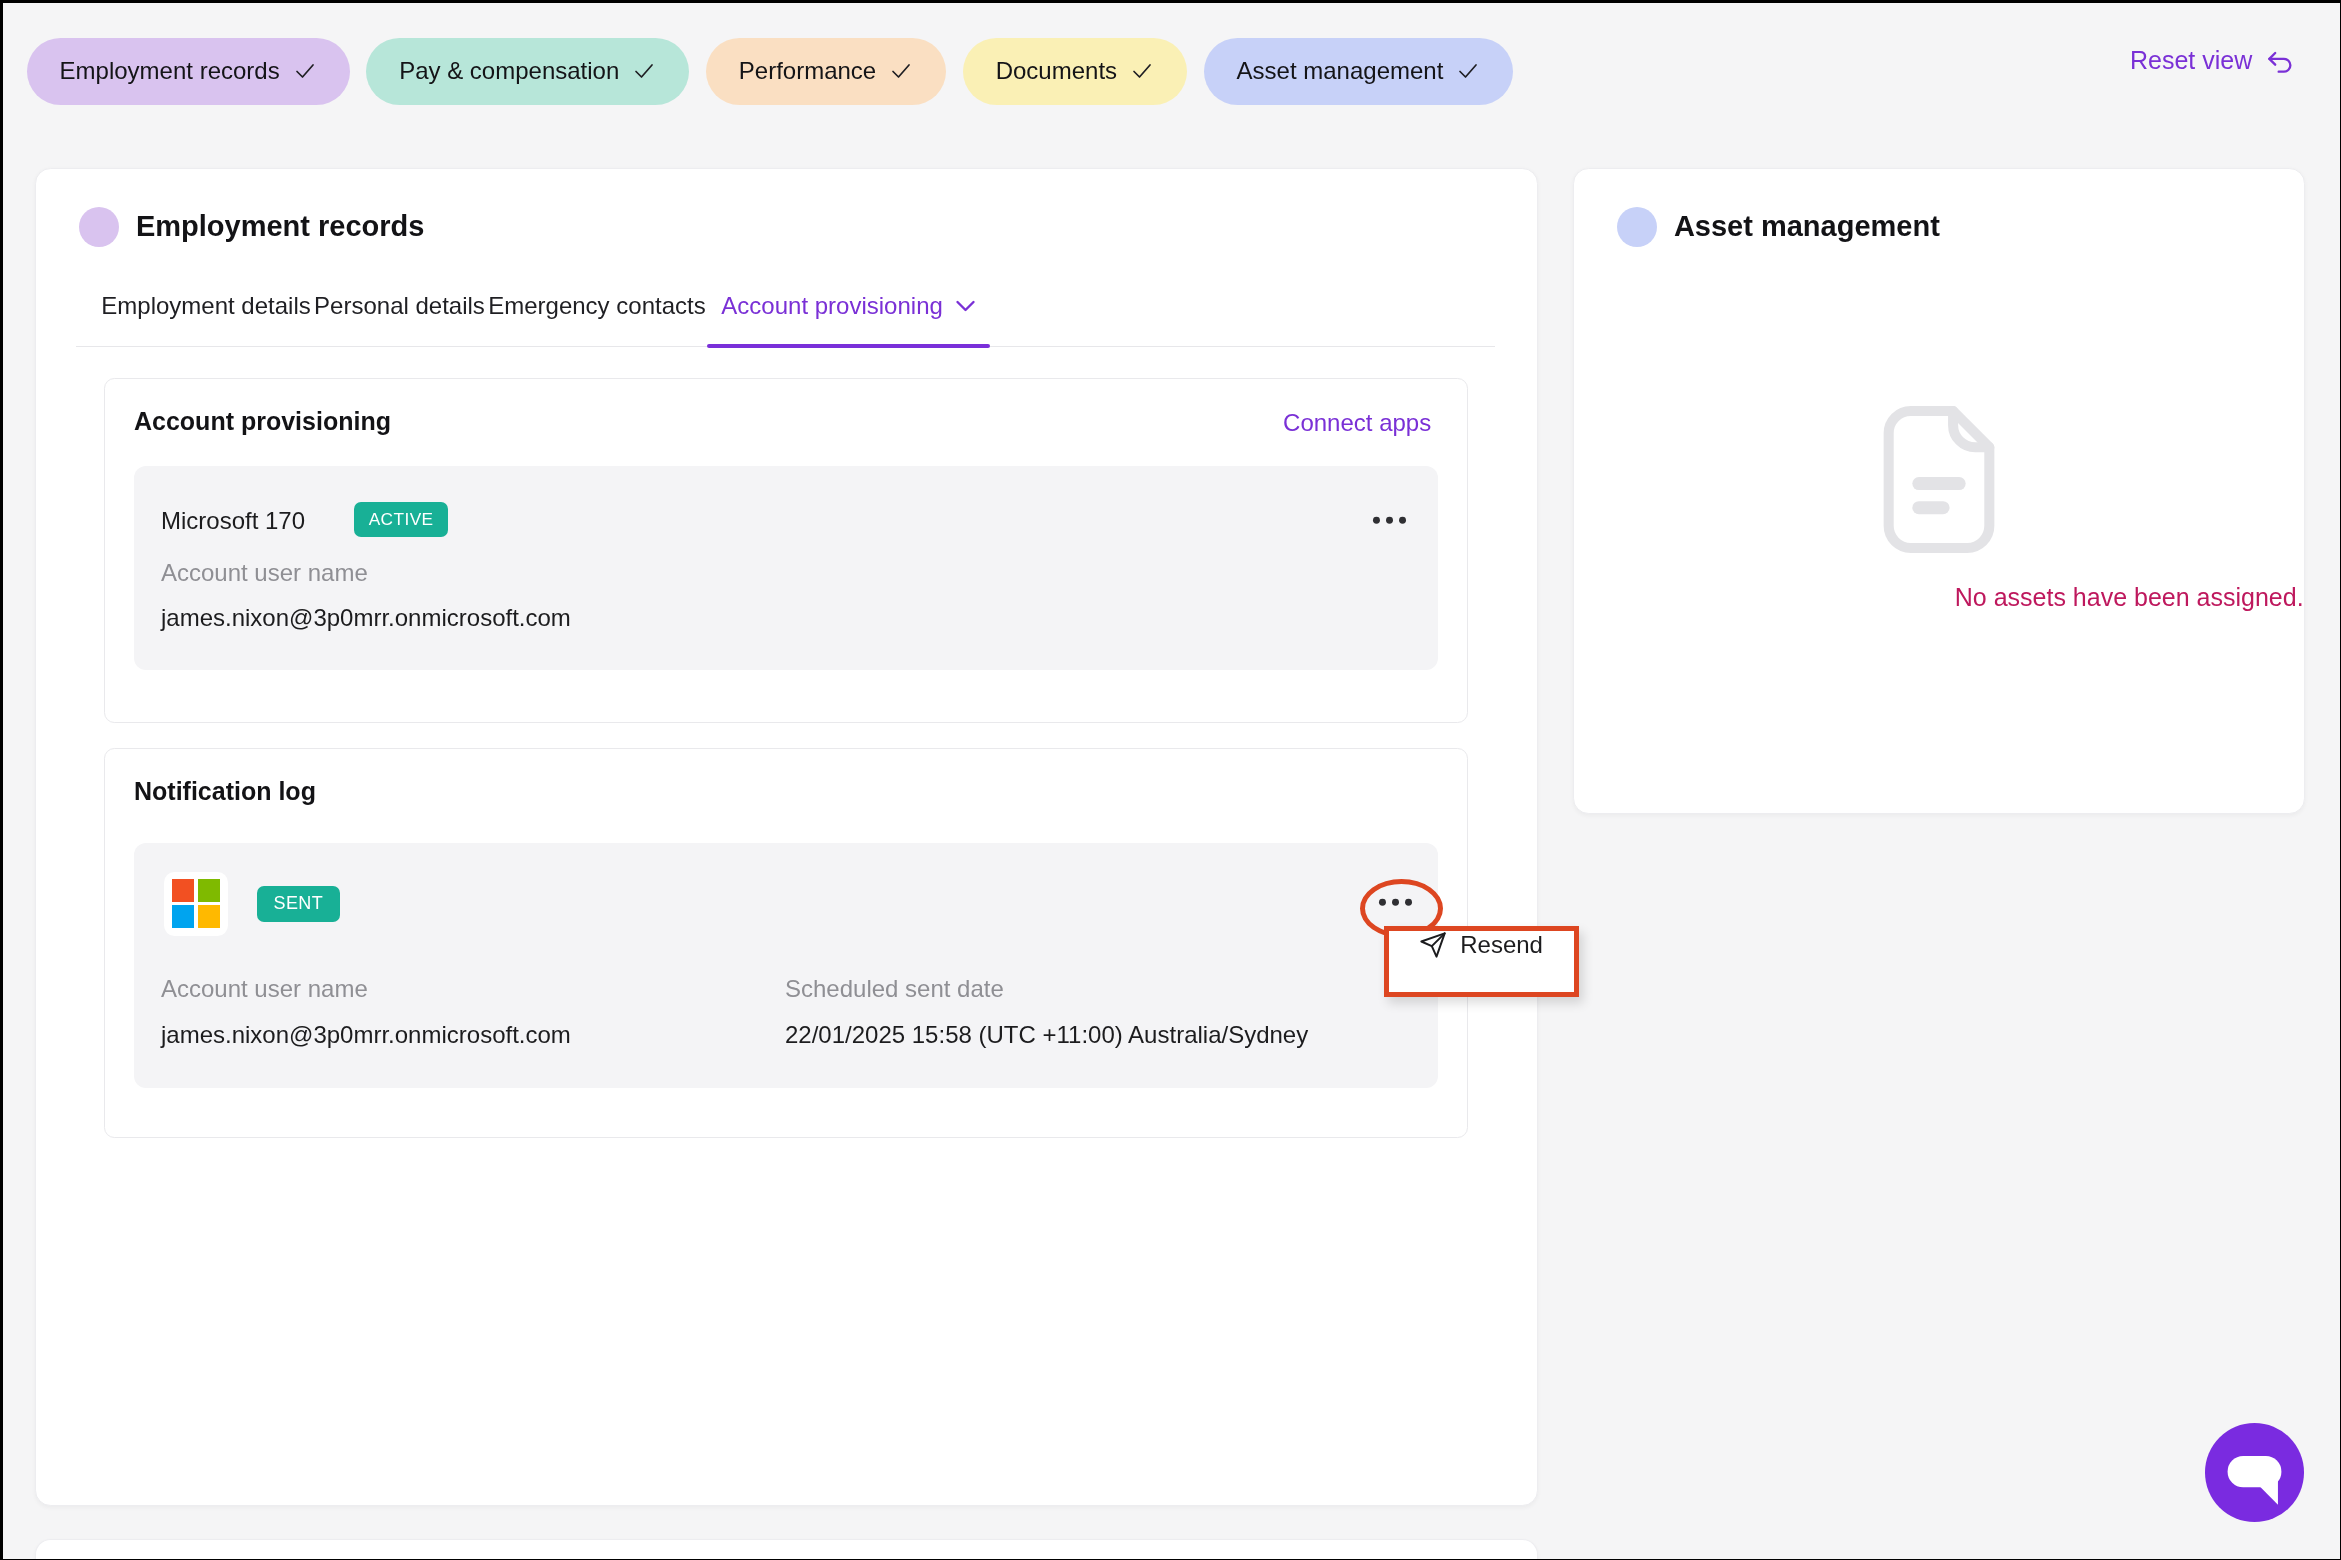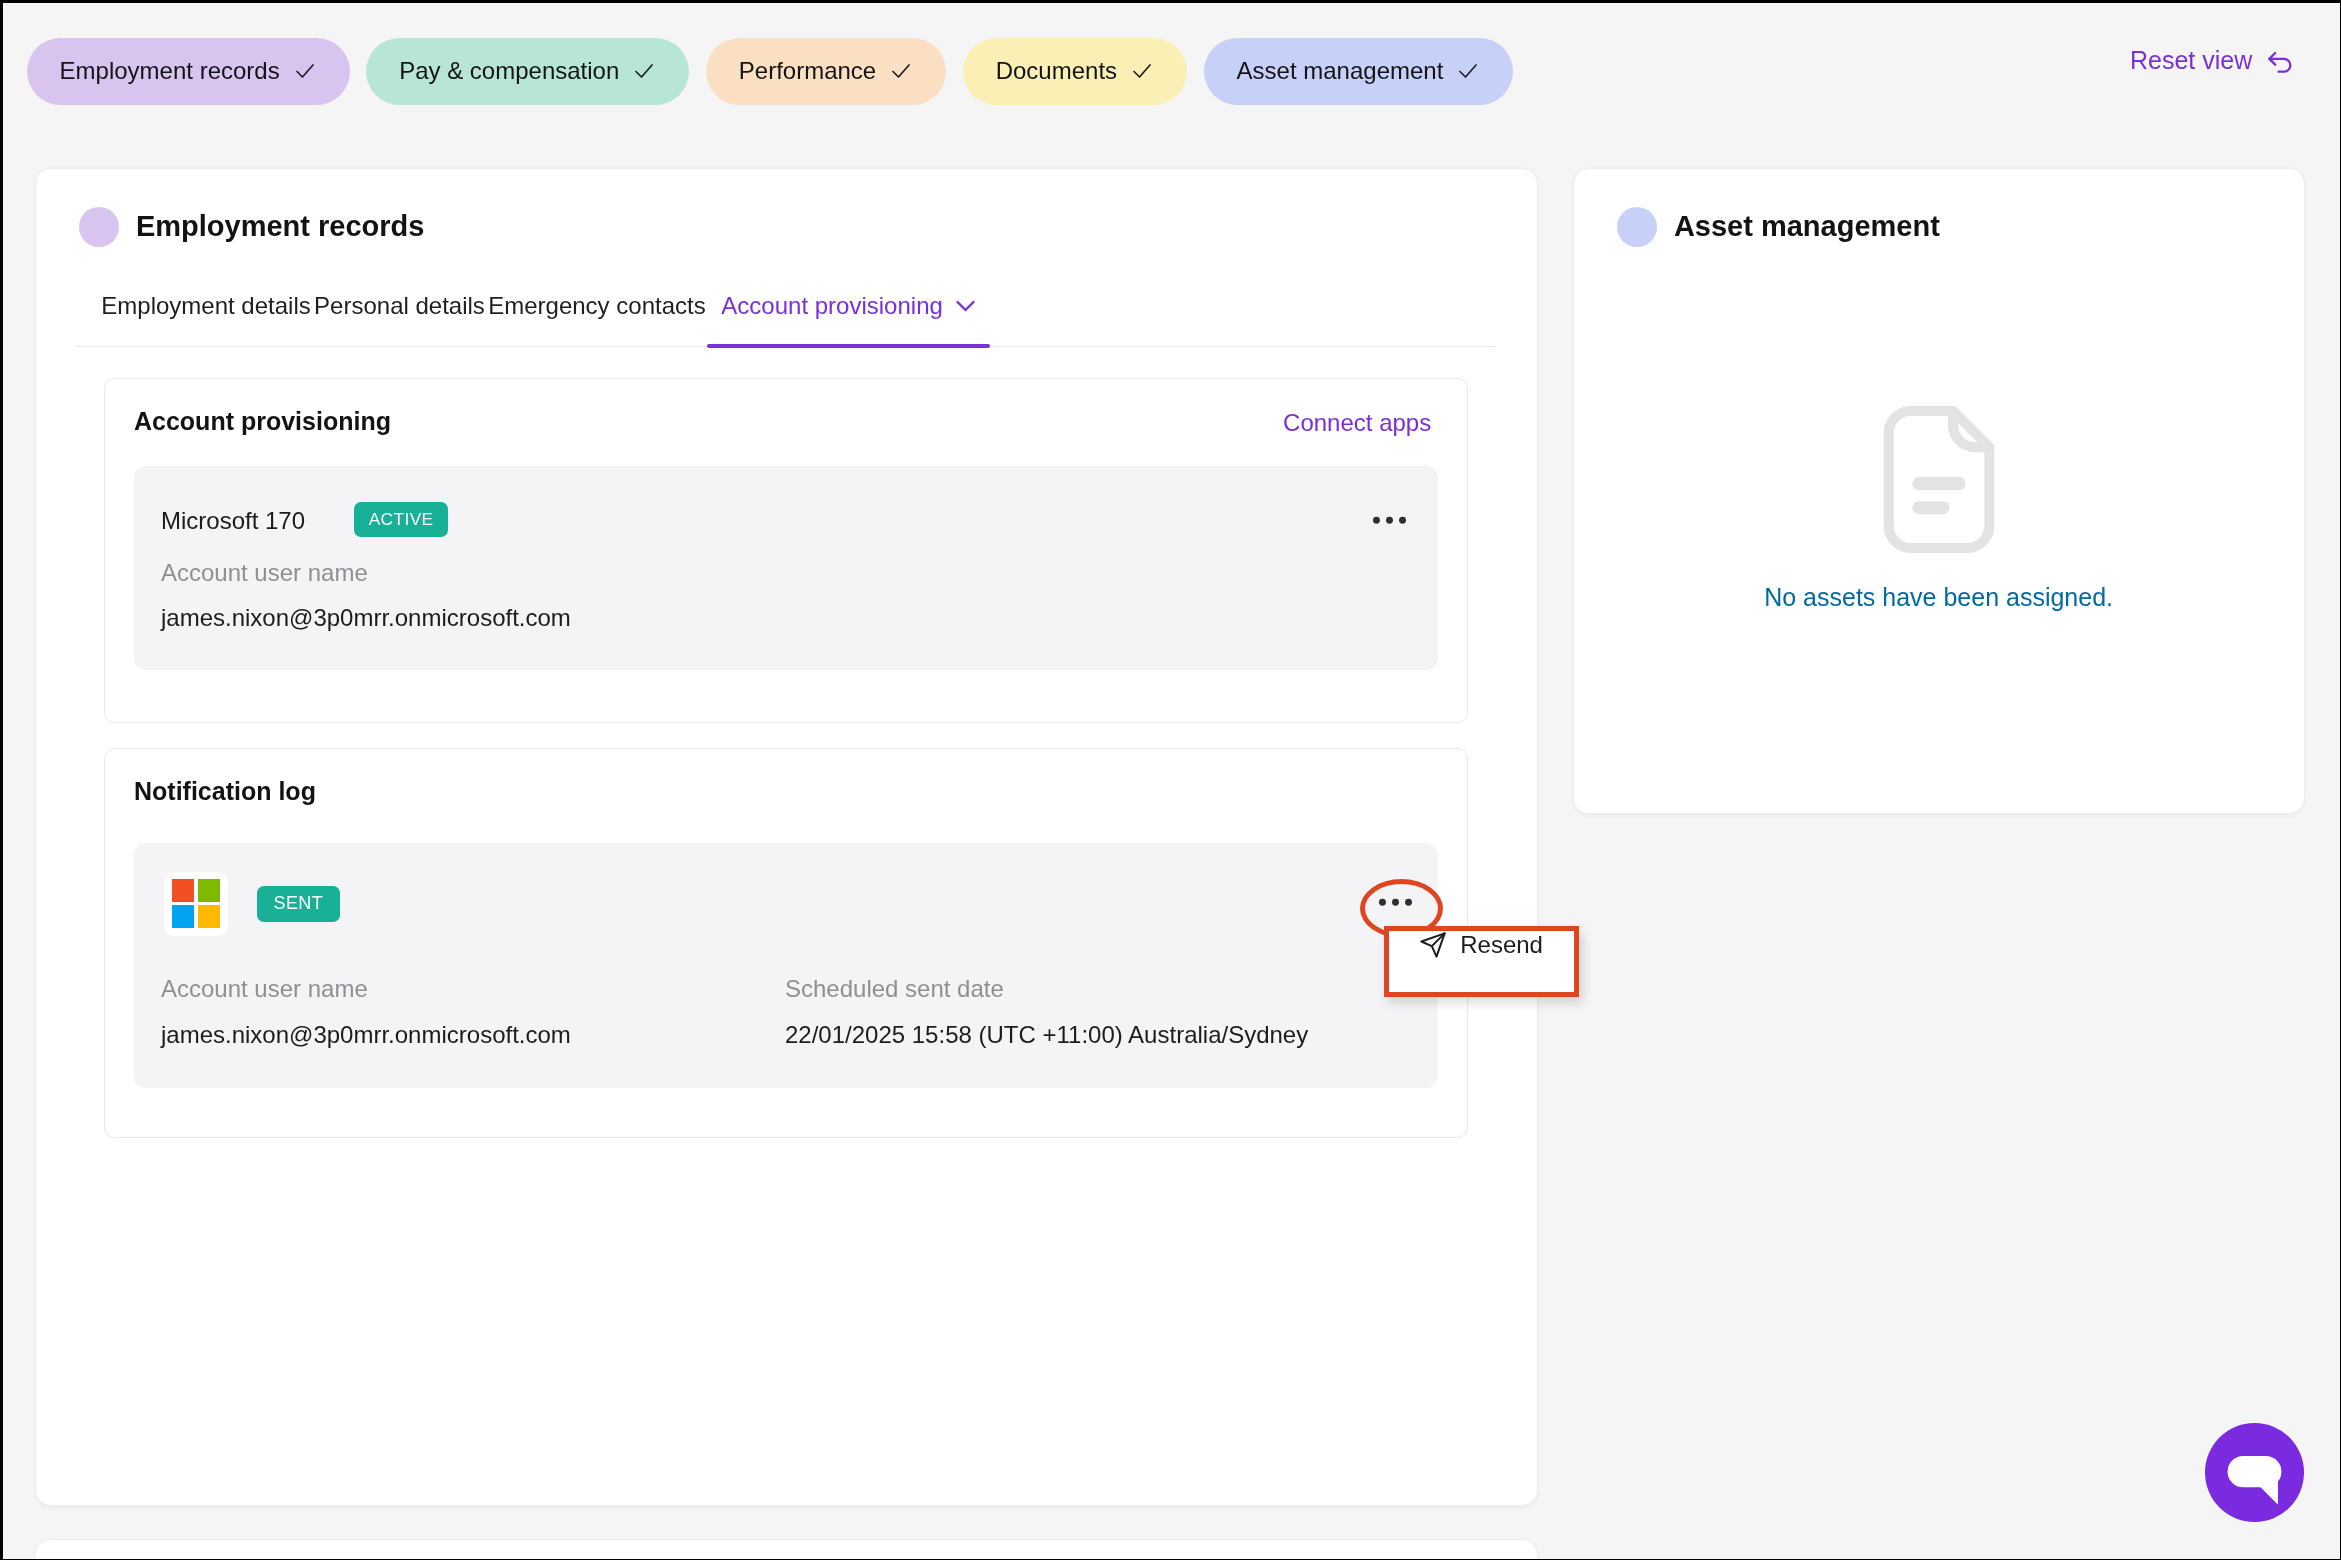--- a/index.html
+++ b/index.html
@@ -75,22 +75,22 @@
   .ann-ellipse{position:absolute;left:1226px;top:36px;width:73px;height:49px;
                border:5.2px solid #dd4621;border-radius:50%;pointer-events:none;}
   .resend-pop{position:absolute;left:1381px;top:923px;width:185px;height:61px;
               border:5.2px solid #dd4621;background:#fff;display:flex;align-items:flex-start;
               justify-content:center;gap:13px;font-size:24px;color:#1c1c1e;cursor:pointer;
               box-shadow:4.3px 6px 10.4px rgba(0,0,0,.14);z-index:5;}
   .resend-pop svg{width:28px;height:28px;}
 
   
   .doc-icon{position:absolute;left:305px;top:236px;}
-  .empty-text{position:absolute;left:0;top:414px;width:100%;text-align:center;
-              font-size:25px;color:#0369a1;}
+  .empty-text{position:absolute;left:0;top:414px;width:100%;text-align:right;
+              font-size:25px;color:#be185d;}
 
   
   .chat{position:absolute;left:2202px;top:1420px;width:99px;height:99px;border-radius:50%;
         border:none;cursor:pointer;display:flex;align-items:center;justify-content:center;padding:0;}
   .chat svg{width:99px;height:99px;display:block;}
 </style>
 </head>
 <body>
 
 <div class="frame">

